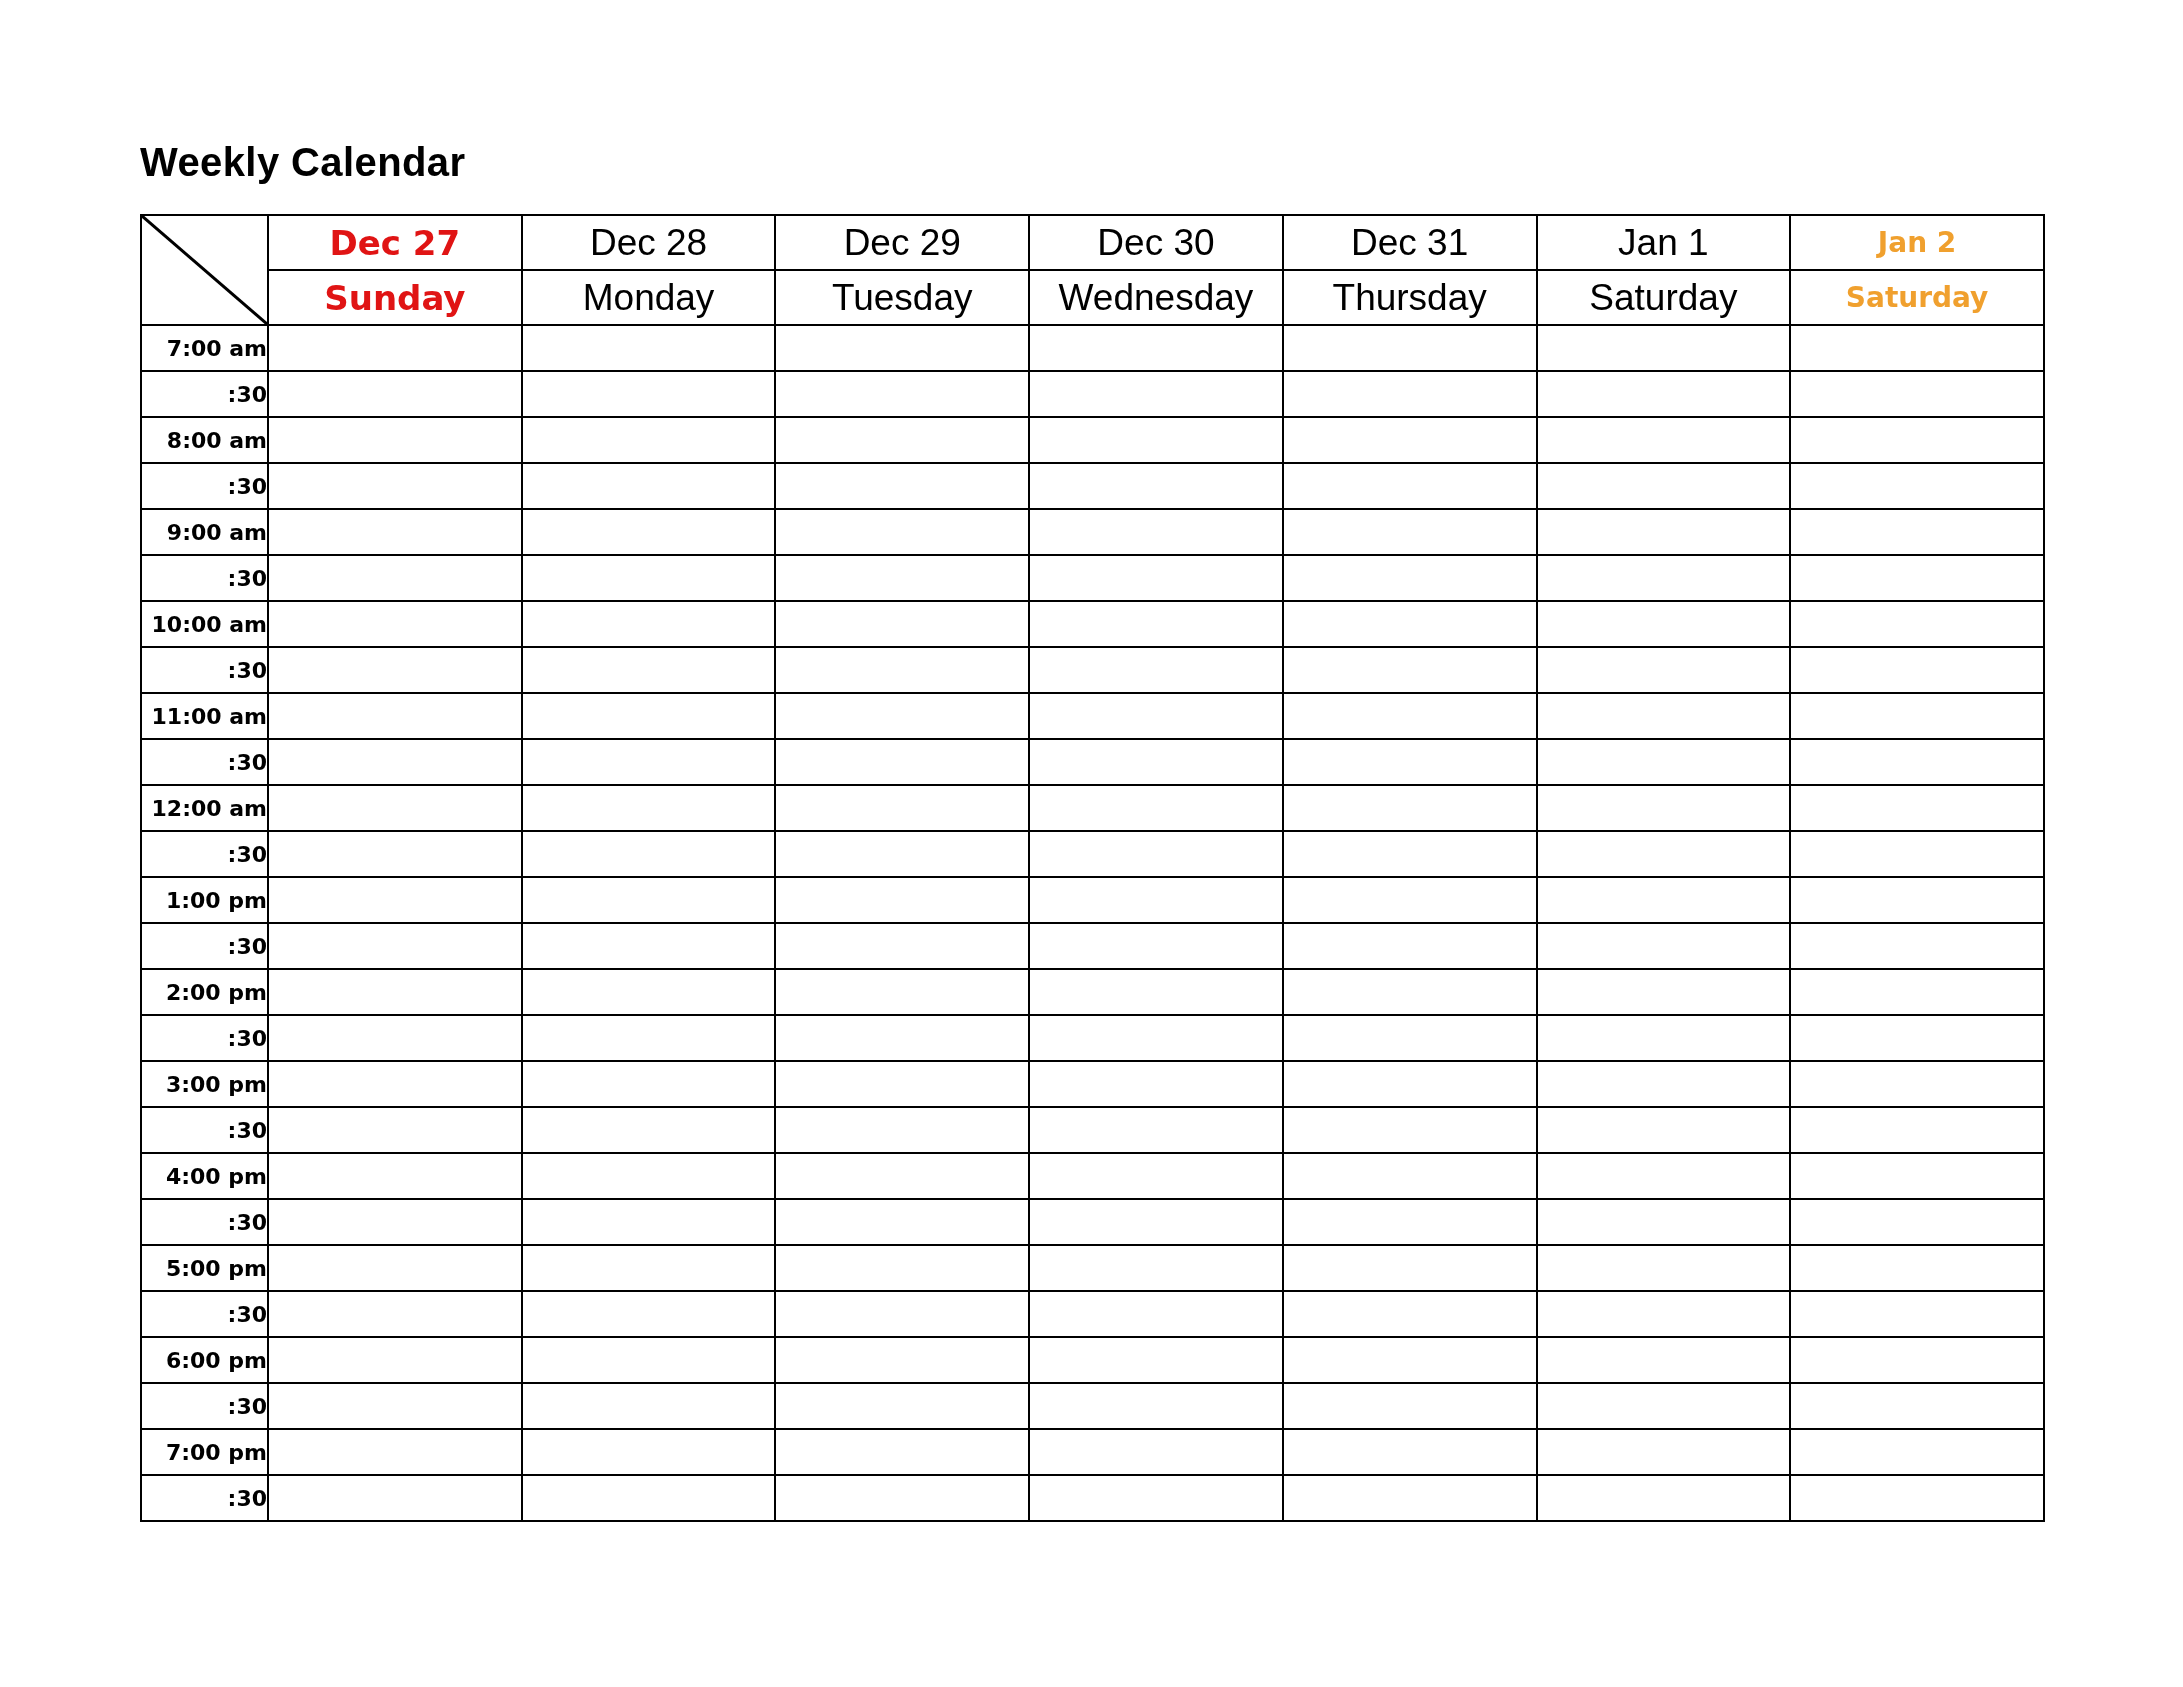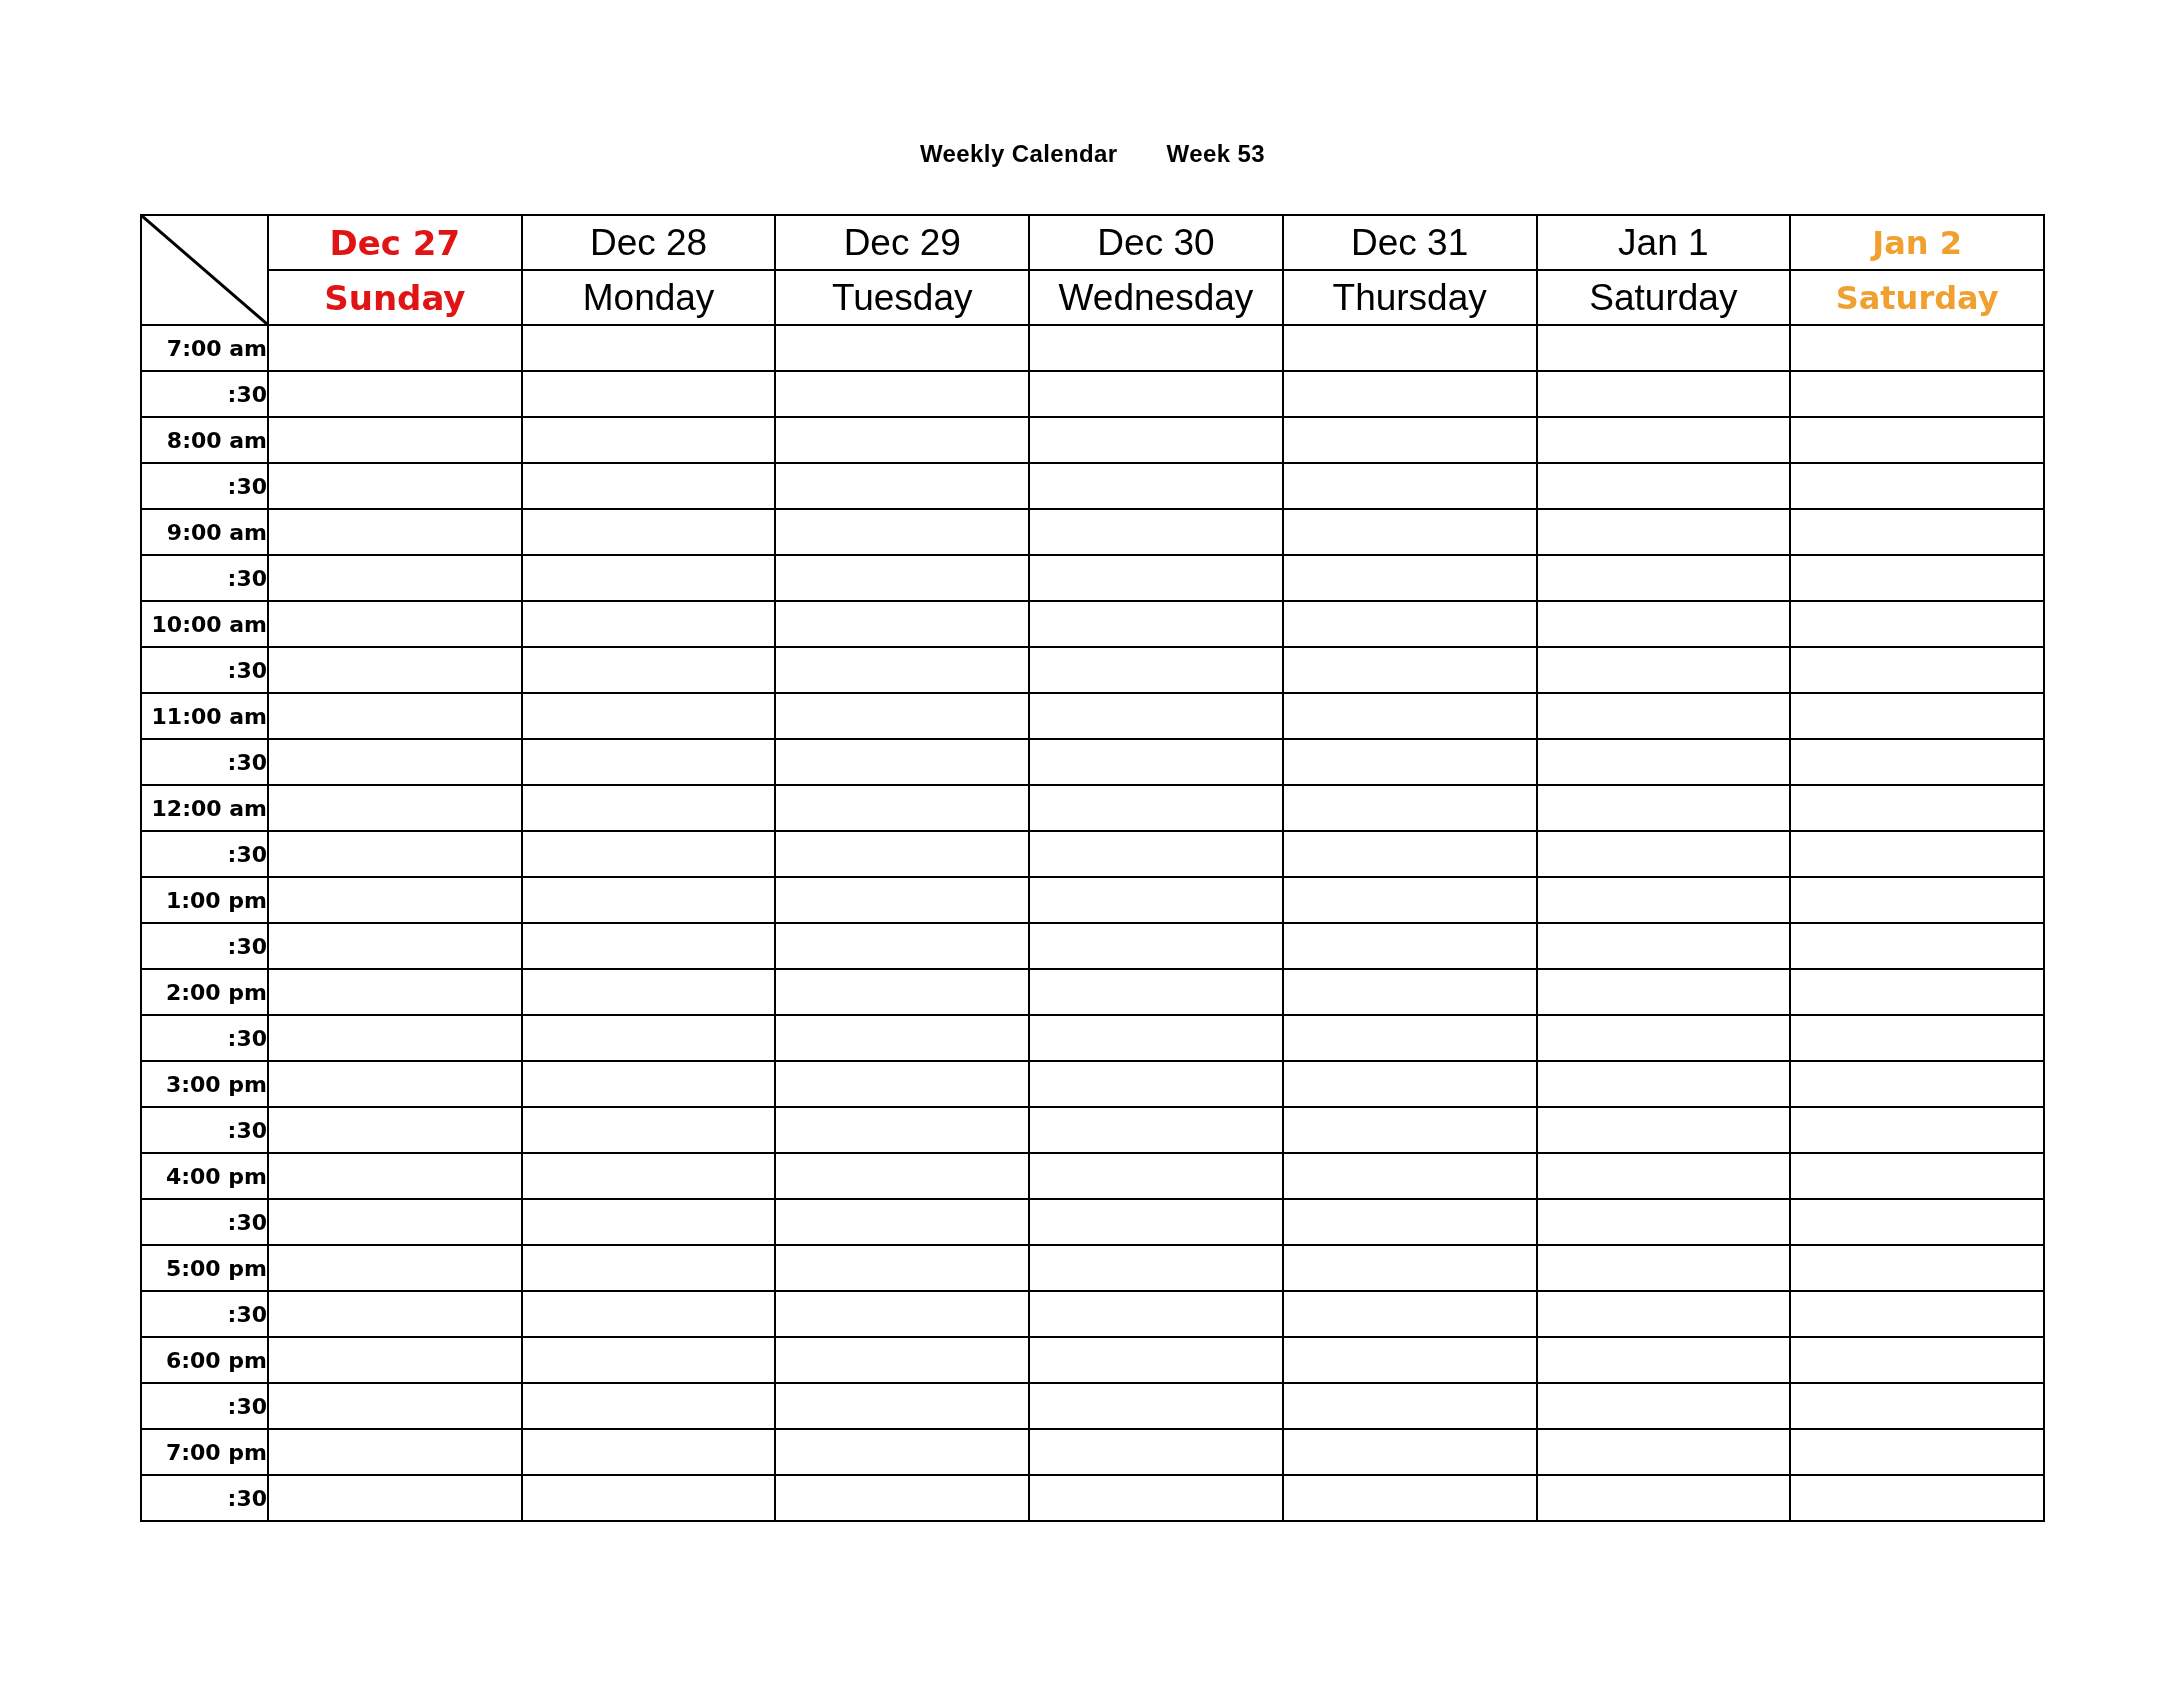--- a/index.html
+++ b/index.html
@@ -19,24 +19,25 @@
   }
   .title {
     position: absolute;
     top: 140px;
     left: 140px;
     width: 1905px;
     display: flex;
     justify-content: center;
     align-items: baseline;
     gap: 49px;
-    font-size: 24px;
+    font-size: 40px;
     font-weight: 700;
     color: #000000;
     letter-spacing: 0.4px;
+    flex-direction: column;
   }
   table.calendar {
     position: absolute;
     left: 140px;
     top: 214px;
     width: 1905px;
     border-collapse: collapse;
     table-layout: fixed;
     background: #ffffff;
   }
@@ -69,21 +70,21 @@
   .hl-red {
     color: var(--red, #e01414);
     font-weight: 700;
     font-family: "DejaVu Sans", sans-serif;
     font-size: 34px;
   }
   .hl-orange {
     color: var(--orange, #f0a02e);
     font-weight: 700;
     font-family: "DejaVu Sans", sans-serif;
-    font-size: 32px;
+    font-size: 28px;
   }
   .time-cell {
     text-align: right;
     vertical-align: middle;
     padding-right: 4.4px;
     font-family: "DejaVu Sans", sans-serif;
     font-weight: 700;
     font-size: 22px;
     color: #000000;
     white-space: nowrap;

